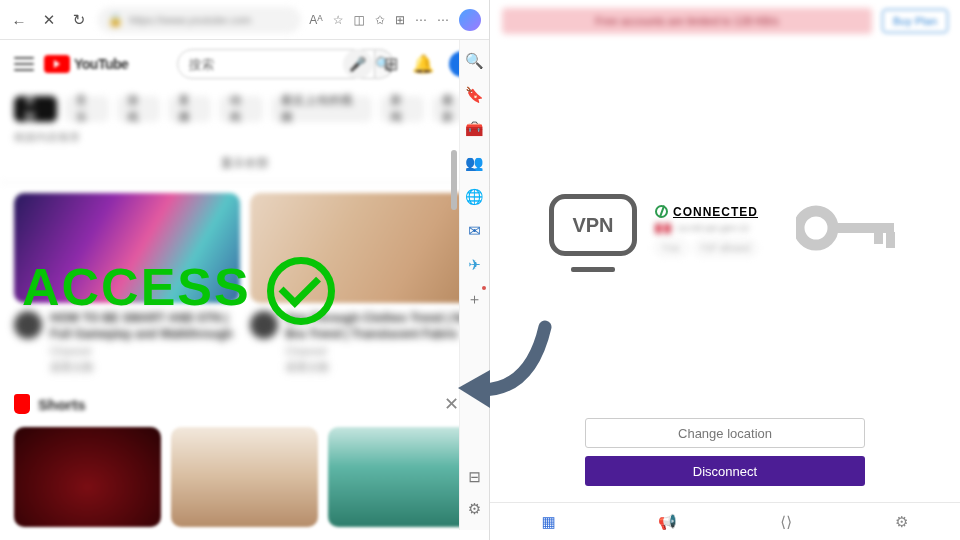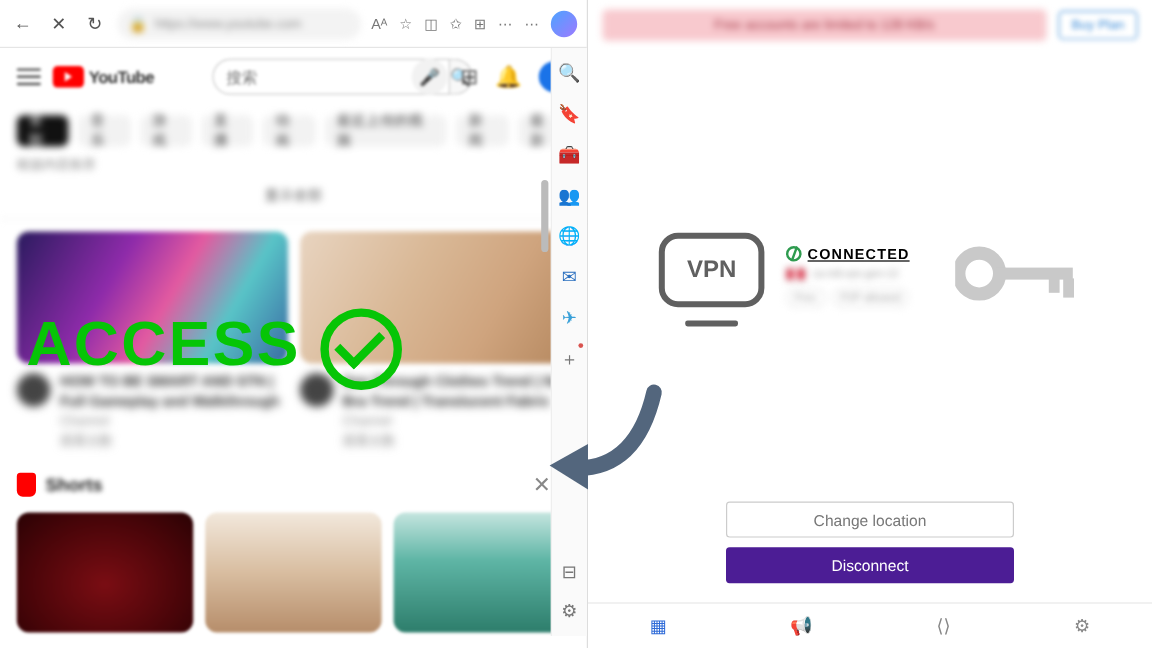--- a/index.html
+++ b/index.html
@@ -101,21 +101,21 @@
 .tag { font-size: 9px; padding: 2px 6px; border: 1px solid #ddd; border-radius: 9px; color: #999; }
 .key-icon { margin-left: 20px; }
 .key-icon svg { width: 105px; height: 48px; }
 
 
 .arrow { position: absolute; left: -40px; top: 270px; z-index: 20; }
 .arrow svg { width: 110px; height: 110px; }
 
 
 .vpn-buttons { display: flex; flex-direction: column; gap: 8px; padding: 0 0 16px 0; align-items: center; }
-.btn { width: 240px; height: 30px; border-radius: 3px; display: flex; align-items: center; justify-content: center; font-size: 13px; cursor: pointer; }
+.btn { width: 280px; height: 30px; border-radius: 3px; display: flex; align-items: center; justify-content: center; font-size: 13px; cursor: pointer; }
 .btn-change { background: #fff; border: 1px solid #ccc; color: #777; }
 .btn-disconnect { background: #4c1d95; color: #fff; border: none; }
 
 
 .vpn-nav { height: 38px; border-top: 1px solid #e8e8e8; display: flex; align-items: center; justify-content: space-around; }
 .nav-item { color: #888; font-size: 15px; }
 .nav-item.active { color: #2f6bd8; }
 </style>
 </head>
 <body>

